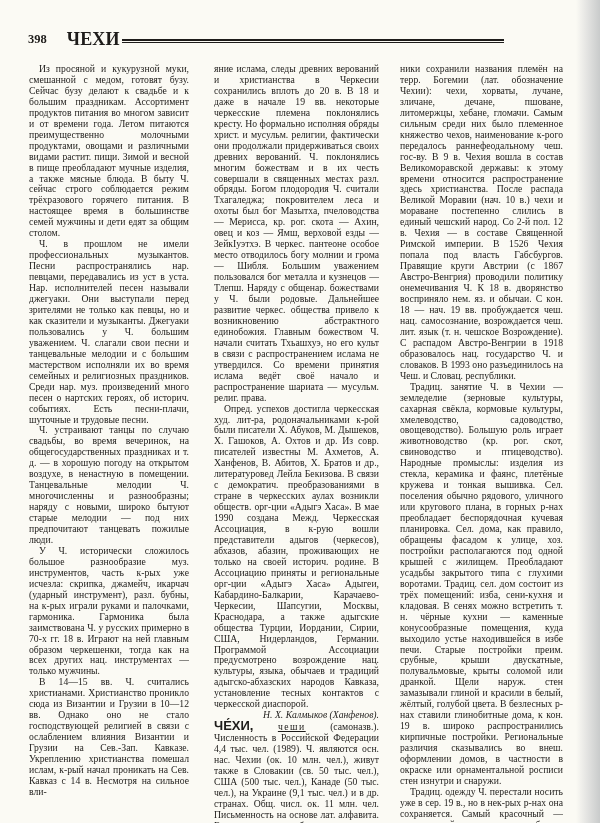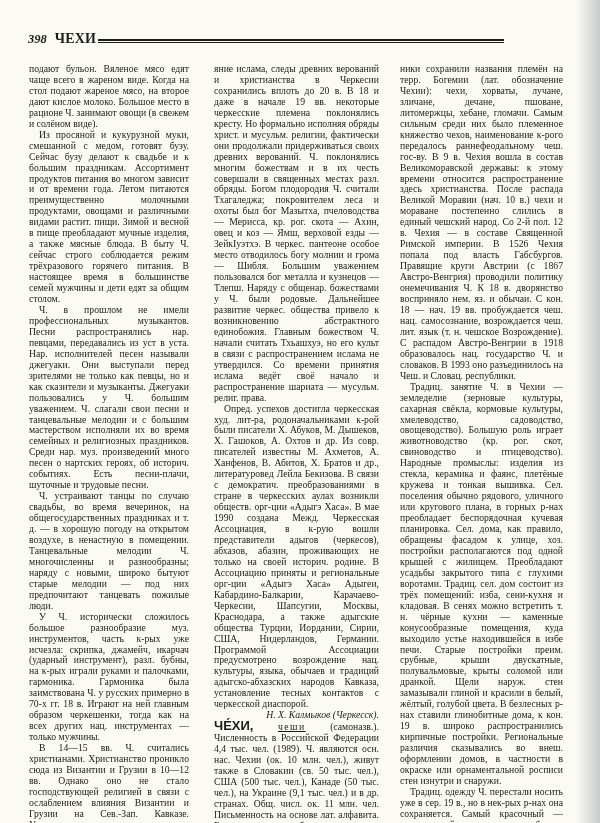--- a/index.html
+++ b/index.html
@@ -8,22 +8,22 @@
     background: #fbfaf4;
     font-family: "Liberation Serif", "DejaVu Serif", serif;
     color: #1e1c1a;
     position: relative;
   }
   .page { position: absolute; left: 0; top: 0; width: 600px; height: 823px; }
   .header {
     position: absolute; left: 28px; top: 30px; width: 476px; height: 16px;
     display: flex; align-items: flex-end;
   }
-  .page-num { font-size: 12.5px; font-weight: bold; margin-right: 8px; line-height: 14px; font-style: italic; }
-  .running-title { font-size: 14px; font-weight: bold; line-height: 14px; letter-spacing: 0.2px; }
+  .page-num { font-size: 12.5px; font-weight: bold; margin-right: 20px; line-height: 14px; }
+  .running-title { font-size: 18px; font-weight: bold; line-height: 14px; letter-spacing: 0.2px; }
   .rule { flex: 1; margin-left: 2px; margin-bottom: 3px; border-top: 2px solid #1e1c1a; border-bottom: 1px solid #1e1c1a; height: 1px; }
   .col {
     position: absolute; top: 64px;
     font-size: 9.7px; line-height: 10.95px;
     text-align: justify; hyphens: manual;
   }
   .col p { margin: 0; text-indent: 10px; }
   .col p.noindent { text-indent: 0; }
   .col-1 { left: 29px; width: 160px; }
   .col-2 { left: 214px; width: 165px; }
@@ -41,32 +41,31 @@
 
 <div class="page">
 
   <div class="header">
     <span class="page-num">398</span>
     <span class="running-title">ЧЕХИ</span>
     <span class="rule"></span>
   </div>
 
   <div class="col col-1">
-    <p class="noindent">подают бульон. Вяленое мясо едят чаще всего в жареном виде. Когда на стол подают жареное мясо, на второе дают кислое молоко. Большое место в рационе Ч. занимают овощи (в свежем и солёном виде).</p>
     <p>Из просяной и кукурузной муки, смешанной с медом, готовят бузу. Сейчас бузу делают к свадьбе и к большим праздникам. Ассортимент продуктов питания во многом зависит и от времени года. Летом питаются преимущественно молочными продуктами, овощами и различными видами растит. пищи. Зимой и весной в пище преобладают мучные изделия, а также мясные блюда. В быту Ч. сейчас строго соблюдается режим трёхразового горячего питания. В настоящее время в большинстве семей мужчины и дети едят за общим столом.</p>
     <p>Ч. в прошлом не имели профессиональных музыкантов. Песни распространялись нар. певцами, передавались из уст в уста. Нар. исполнителей песен называли джегуаки. Они выступали перед зрителями не только как певцы, но и как сказители и музыканты. Джегуаки пользовались у Ч. большим уважением. Ч. слагали свои песни и танцевальные мелодии и с большим мастерством исполняли их во время семейных и религиозных праздников. Среди нар. муз. произведений много песен о нартских героях, об историч. событиях. Есть песни-плачи, шуточные и трудовые песни.</p>
     <p>Ч. устраивают танцы по случаю свадьбы, во время вечеринок, на общегосударственных праздниках и т. д. — в хорошую погоду на открытом воздухе, в ненастную в помещении. Танцевальные мелодии Ч. многочисленны и разнообразны; наряду с новыми, широко бытуют старые мелодии — под них предпочитают танцевать пожилые люди.</p>
     <p>У Ч. исторически сложилось большое разнообразие муз. инструментов, часть к-рых уже исчезла: скрипка, джамейч, икарчач (ударный инструмент), разл. бубны, на к-рых играли руками и палочками, гармоника. Гармоника была заимствована Ч. у русских примерно в 70-х гг. 18 в. Играют на ней главным образом черкешенки, тогда как на всех других нац. инструментах — только мужчины.</p>
     <p>В 14—15 вв. Ч. считались христианами. Христианство проникло сюда из Византии и Грузии в 10—12 вв. Однако оно не стало господствующей религией в связи с ослаблением влияния Византии и Грузии на Сев.-Зап. Кавказе. Укреплению христианства помешал ислам, к-рый начал проникать на Сев. Кавказ с 14 в. Несмотря на сильное вли-</p>
   </div>
 
   <div class="col col-2">
     <p class="noindent">яние ислама, следы древних верований и христианства в Черкесии сохранились вплоть до 20 в. В 18 и даже в начале 19 вв. некоторые черкесские племена поклонялись кресту. Но формально исполняя обряды христ. и мусульм. религии, фактически они продолжали придерживаться своих древних верований. Ч. поклонялись многим божествам и в их честь совершали в священных местах разл. обряды. Богом плодородия Ч. считали Тхагаледжа; покровителем леса и охоты был бог Мазытха, пчеловодства — Мерисса, кр. рог. скота — Ахин, овец и коз — Ямш, верховой езды — ЗейкIуэтхэ. В черкес. пантеоне особое место отводилось богу молнии и грома — Шибля. Большим уважением пользовался бог металла и кузнецов — Тлепш. Наряду с общенар. божествами у Ч. были родовые. Дальнейшее развитие черкес. общества привело к возникновению абстрактного единобожия. Главным божеством Ч. начали считать Тхьашхуэ, но его культ в связи с распространением ислама не утвердился. Со времени принятия ислама ведёт своё начало и распространение шариата — мусульм. религ. права.</p>
     <p>Опред. успехов достигла черкесская худ. лит-ра, родоначальниками к-рой были писатели Х. Абуков, М. Дышеков, Х. Гашоков, А. Охтов и др. Из совр. писателей известны М. Ахметов, А. Ханфенов, В. Абитов, Х. Братов и др., литературовед Лейла Бекизова. В связи с демократич. преобразованиями в стране в черкесских аулах возникли обществ. орг-ции «Адыгэ Хаса». В мае 1990 создана Межд. Черкесская Ассоциация, в к-рую вошли представители адыгов (черкесов), абхазов, абазин, проживающих не только на своей историч. родине. В Ассоциацию приняты и региональные орг-ции «Адыгэ Хаса» Адыгеи, Кабардино-Балкарии, Карачаево-Черкесии, Шапсугии, Москвы, Краснодара, а также адыгские общества Турции, Иордании, Сирии, США, Нидерландов, Германии. Программой Ассоциации предусмотрено возрождение нац. культуры, языка, обычаев и традиций адыгско-абхазских народов Кавказа, установление тесных контактов с черкесской диаспорой.</p>
-    <p class="signature">Н. Х. Калмыков (Черкесск).</p>
+    <p class="signature">Н. Х. Калмыков (Ханфенов).</p>
     <p class="noindent"><span class="headword">ЧЕ́ХИ,</span> <span class="spaced">чеши</span> <span>(самоназв.).</span> <span>Численность в Российской Федерации 4,4 тыс. чел. (1989). Ч. являются осн. нас. Чехии (ок. 10 млн. чел.), живут также в Словакии (св. 50 тыс. чел.), США (500 тыс. чел.), Канаде (50 тыс. чел.), на Украине (9,1 тыс. чел.) и в др. странах. Общ. числ. ок. 11 млн. чел. Письменность на основе лат. алфавита. Верующие — гл. обр. католики, есть протестанты (последователи Евангелической церкви чешских братьев, лютеране и др.).</span></p>
 
   </div>
 
   <div class="col col-3">
     <p class="noindent">ники сохранили названия племён на терр. Богемии (лат. обозначение Чехии): чехи, хорваты, лучане, зличане, дечане, пшоване, литомержцы, хебане, гломачи. Самым сильным среди них было племенное княжество чехов, наименование к-рого передалось раннефеодальному чеш. гос-ву. В 9 в. Чехия вошла в состав Великоморавской державы: к этому времени относится распространение здесь христианства. После распада Великой Моравии (нач. 10 в.) чехи и мораване постепенно слились в единый чешский народ. Со 2-й пол. 12 в. Чехия — в составе Священной Римской империи. В 1526 Чехия попала под власть Габсбургов. Правящие круги Австрии (с 1867 Австро-Венгрия) проводили политику онемечивания Ч. К 18 в. дворянство восприняло нем. яз. и обычаи. С кон. 18 — нач. 19 вв. пробуждается чеш. нац. самосознание, возрождается чеш. лит. язык (т. н. чешское Возрождение). С распадом Австро-Венгрии в 1918 образовалось нац. государство Ч. и словаков. В 1993 оно разъединилось на Чеш. и Словац. республики.</p>
     <p>Традиц. занятие Ч. в Чехии — земледелие (зерновые культуры, сахарная свёкла, кормовые культуры, хмелеводство, садоводство, овощеводство). Большую роль играет животноводство (кр. рог. скот, свиноводство и птицеводство). Народные промыслы: изделия из стекла, керамика и фаянс, плетёные кружева и тонкая вышивка. Сел. поселения обычно рядового, уличного или кругового плана, в горных р-нах преобладает беспорядочная кучевая планировка. Сел. дома, как правило, обращены фасадом к улице, хоз. постройки располагаются под одной крышей с жилищем. Преобладают усадьбы закрытого типа с глухими воротами. Традиц. сел. дом состоит из трёх помещений: изба, сени-кухня и кладовая. В сенях можно встретить т. н. чёрные кухни — каменные конусообразные помещения, куда выходило устье находившейся в избе печи. Старые постройки преим. срубные, крыши двускатные, полувальмовые, крыты соломой или дранкой. Щели наруж. стен замазывали глиной и красили в белый, жёлтый, голубой цвета. В безлесных р-нах ставили глинобитные дома, к кон. 19 в. широко распространились кирпичные постройки. Региональные различия сказывались во внеш. оформлении домов, в частности в окраске или орнаментальной росписи стен изнутри и снаружи.</p>
     <p>Традиц. одежду Ч. перестали носить уже в сер. 19 в., но в нек-рых р-нах она сохраняется. Самый красочный — праздничный костюм области Подлужи. На юге Моравского Словацка жен. и муж. сорочки украшают сплошной вышивкой и кружевом. Мужчины носят узкие суконные штаны, расшитые шнуром, короткие жилеты, холостяки надевают маленькие шляпы с огромными буке-</p>
   </div>
 

